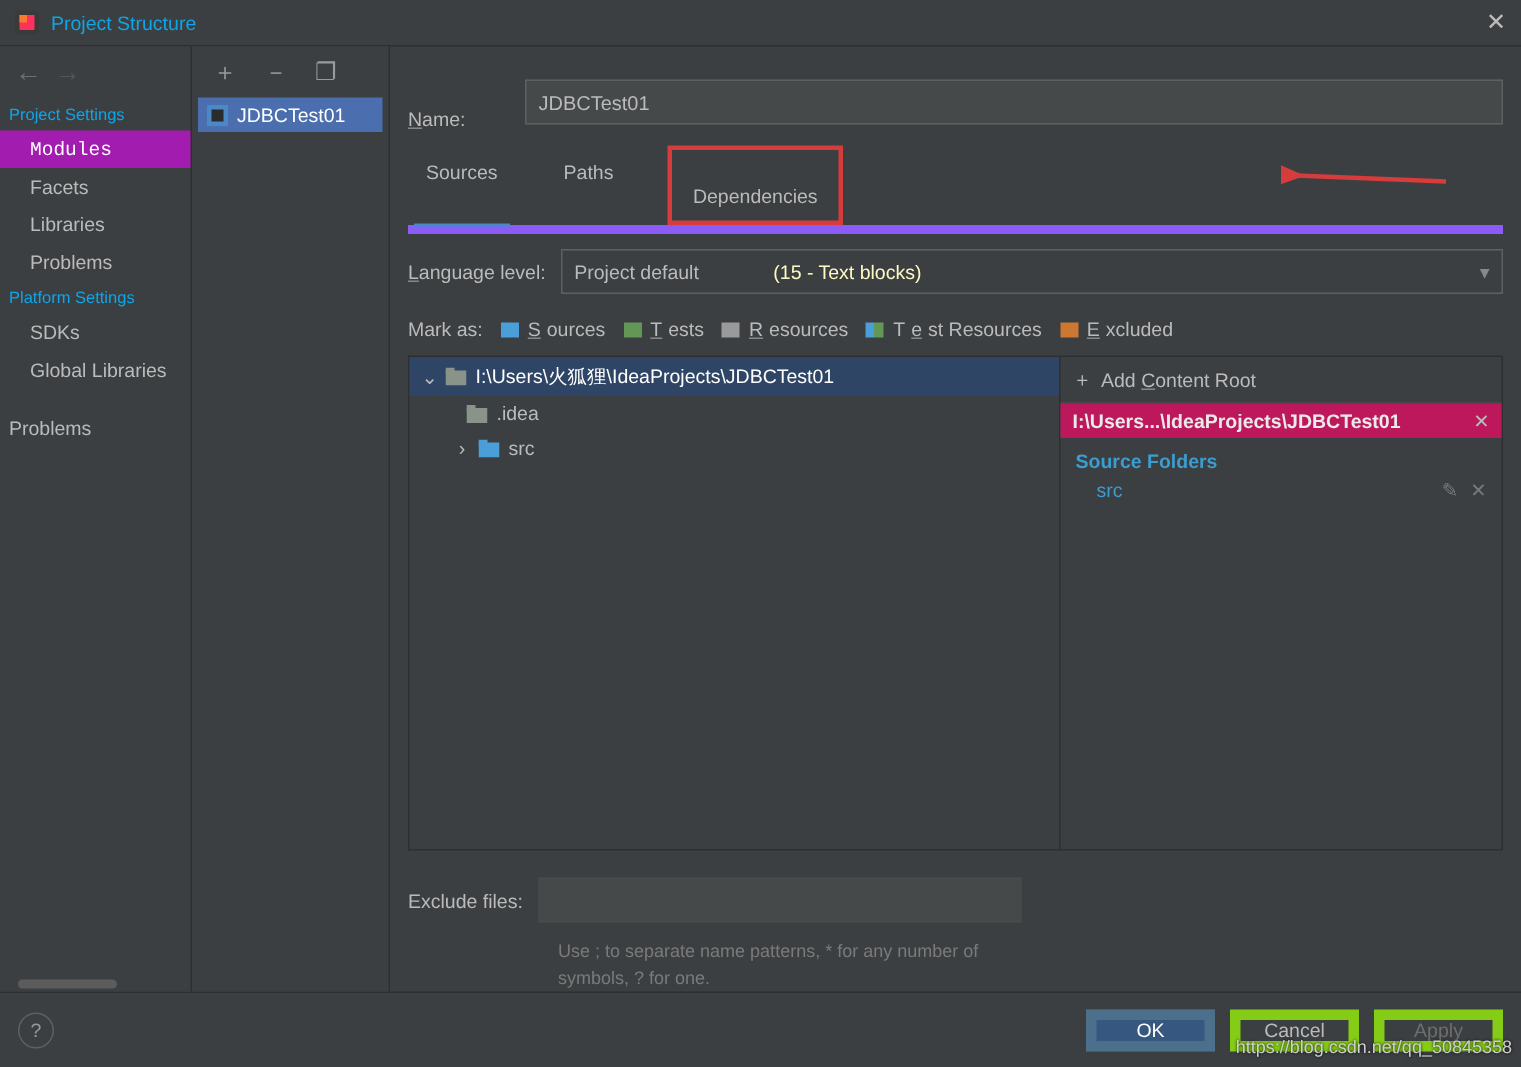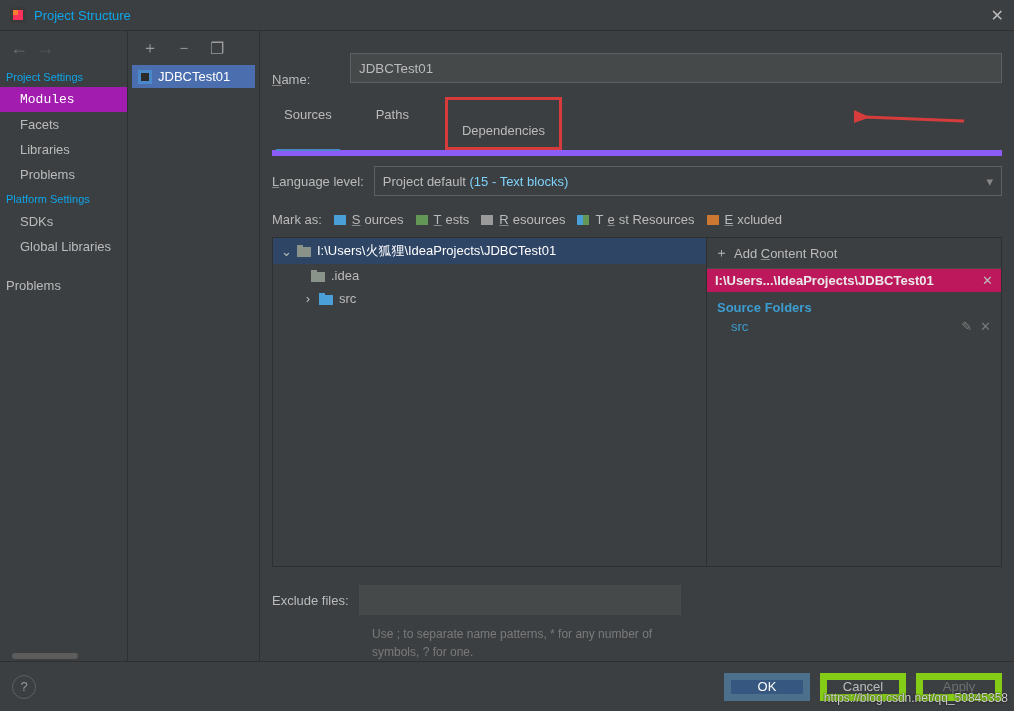--- a/index.html
+++ b/index.html
@@ -24,21 +24,21 @@
 .name-row { display: flex; align-items: center; gap: 14px; padding-top: 18px; }
 .name-row label { width: 64px; margin-top: 23px; }
 .name-row input { flex: 1; background: #45494a; border: 1px solid #5e6060; color: #bbbbbb; padding: 6px 8px; height: 30px; }
 .tabs { display: flex; gap: 28px; border-bottom: 6px solid #8b5cf6; padding: 0 4px; position: relative; }
 .tab { padding: 10px 8px 12px 8px; color: #bbbbbb; cursor: pointer; }
 .tab.active { border-bottom: 2px solid #4a88c7; margin-bottom: -1px; }
 .tab.boxed { border: 3px solid #d63c3c; padding: 23px 14px 9px 14px; }
 .arrow-annot { position: absolute; left: 582px; top: 6px; pointer-events: none; }
 .lang-row { display: flex; align-items: center; gap: 10px; }
 .lang-select { flex: 1; background: #3c3f41; border: 1px solid #5e6060; color: #bbbbbb; padding: 5px 8px; height: 30px; display: flex; align-items: center; justify-content: space-between; }
-.lang-select .faded { color: #7dd3fc; }
+.lang-select .faded { color: #fef9c3; margin-left: 46px; }
 .mark-row { display: flex; align-items: center; gap: 12px; padding-top: 6px; }
 .mark-row .mi { display: inline-flex; align-items: center; gap: 4px; }
 .sq { width: 12px; height: 10px; display: inline-block; margin-right: 2px; }
 .sq.blue { background: #4a9fd8; } .sq.green { background: #629755; } .sq.grey { background: #9a9a9a; } .sq.mix { background: linear-gradient(90deg,#4a9fd8 50%,#629755 50%); } .sq.orange { background: #cc7832; }
 .content-split { display: flex; gap: 0; flex: 1; min-height: 0; }
 .tree { flex: 1; background: #3c3f41; border: 1px solid #2d2f30; border-right: none; }
 .tree-row { display: flex; align-items: center; gap: 6px; padding: 4px 8px; }
 .tree-row.sel { background: #2f4566; color: #fff; }
 .tree-indent1 { padding-left: 38px; }
 .tree-indent2 { padding-left: 30px; }

